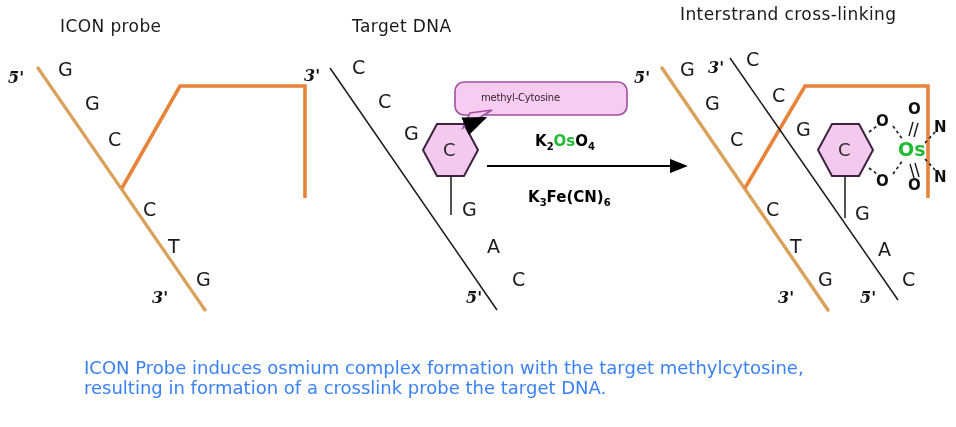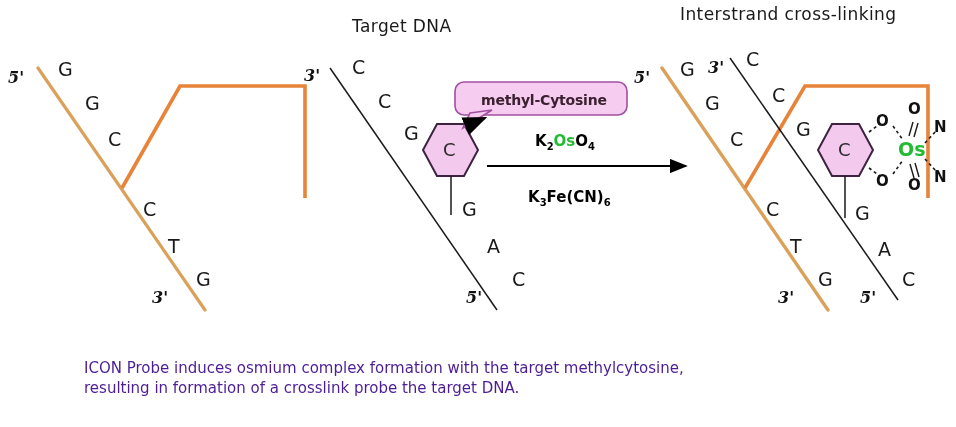--- a/index.html
+++ b/index.html
@@ -41,22 +41,22 @@
   .hexlabel{
     position:absolute;
     font-family:"DejaVu Sans","Liberation Sans",sans-serif;
     font-size:18px;
     color:#2a2a2a;
     white-space:nowrap;
   }
   .callout-text{
     position:absolute;
     font-family:"DejaVu Sans","Liberation Sans",sans-serif;
-    font-size:14px;
-    font-weight:bold;
+    font-size:10px;
+    font-weight:normal;
     color:#3b2030;
     white-space:nowrap;
     letter-spacing:-.2px;
   }
   .reagent{
     position:absolute;
     font-family:"DejaVu Sans","Liberation Sans",sans-serif;
     font-size:15px;
     font-weight:bold;
     color:#000;
@@ -78,23 +78,23 @@
     font-size:19px;
     font-weight:bold;
     color:#22bb33;
     white-space:nowrap;
   }
   .caption{
     position:absolute;
     left:84px;top:358px;
     width:820px;
     font-family:"DejaVu Sans","Liberation Sans",sans-serif;
-    font-size:15px;
+    font-size:18px;
     line-height:20px;
-    color:#4c1d95;
+    color:#3b82f6;
   }
   .caption div{white-space:nowrap;}
 </style>
 </head>
 <body>
 
 <div id="stage">
 
   <svg id="canvas" viewBox="0 0 956 427">
     <defs>
@@ -151,20 +151,21 @@
       <line x1="909" y1="136" x2="913" y2="122" stroke="#1a1a1a" stroke-width="1.4"></line>
       <line x1="914" y1="137" x2="918" y2="123" stroke="#1a1a1a" stroke-width="1.4"></line>
       <line x1="910" y1="164" x2="914" y2="178" stroke="#1a1a1a" stroke-width="1.4"></line>
       <line x1="915" y1="163" x2="919" y2="177" stroke="#1a1a1a" stroke-width="1.4"></line>
 
       <line x1="925" y1="143" x2="936" y2="131" stroke="#1a1a1a" stroke-width="1.6" stroke-dasharray="3 3"></line>
       <line x1="925" y1="159" x2="936" y2="171" stroke="#1a1a1a" stroke-width="1.6" stroke-dasharray="3 3"></line>
     </g>
   </svg>
 
+  <div class="panel-title" style="left:60px;top:16px;">ICON probe</div>
   <div class="terminus" style="left:8px;top:68px;">5'</div>
   <div class="base" style="left:58px;top:58px;">G</div>
   <div class="base" style="left:85px;top:92px;">G</div>
   <div class="base" style="left:108px;top:128px;">C</div>
   <div class="base" style="left:143px;top:198px;">C</div>
   <div class="base" style="left:168px;top:235px;">T</div>
   <div class="base" style="left:196px;top:268px;">G</div>
   <div class="terminus" style="left:152px;top:288px;">3'</div>
 
   <div class="panel-title" style="left:352px;top:16px;text-align:center;">Target DNA</div>

